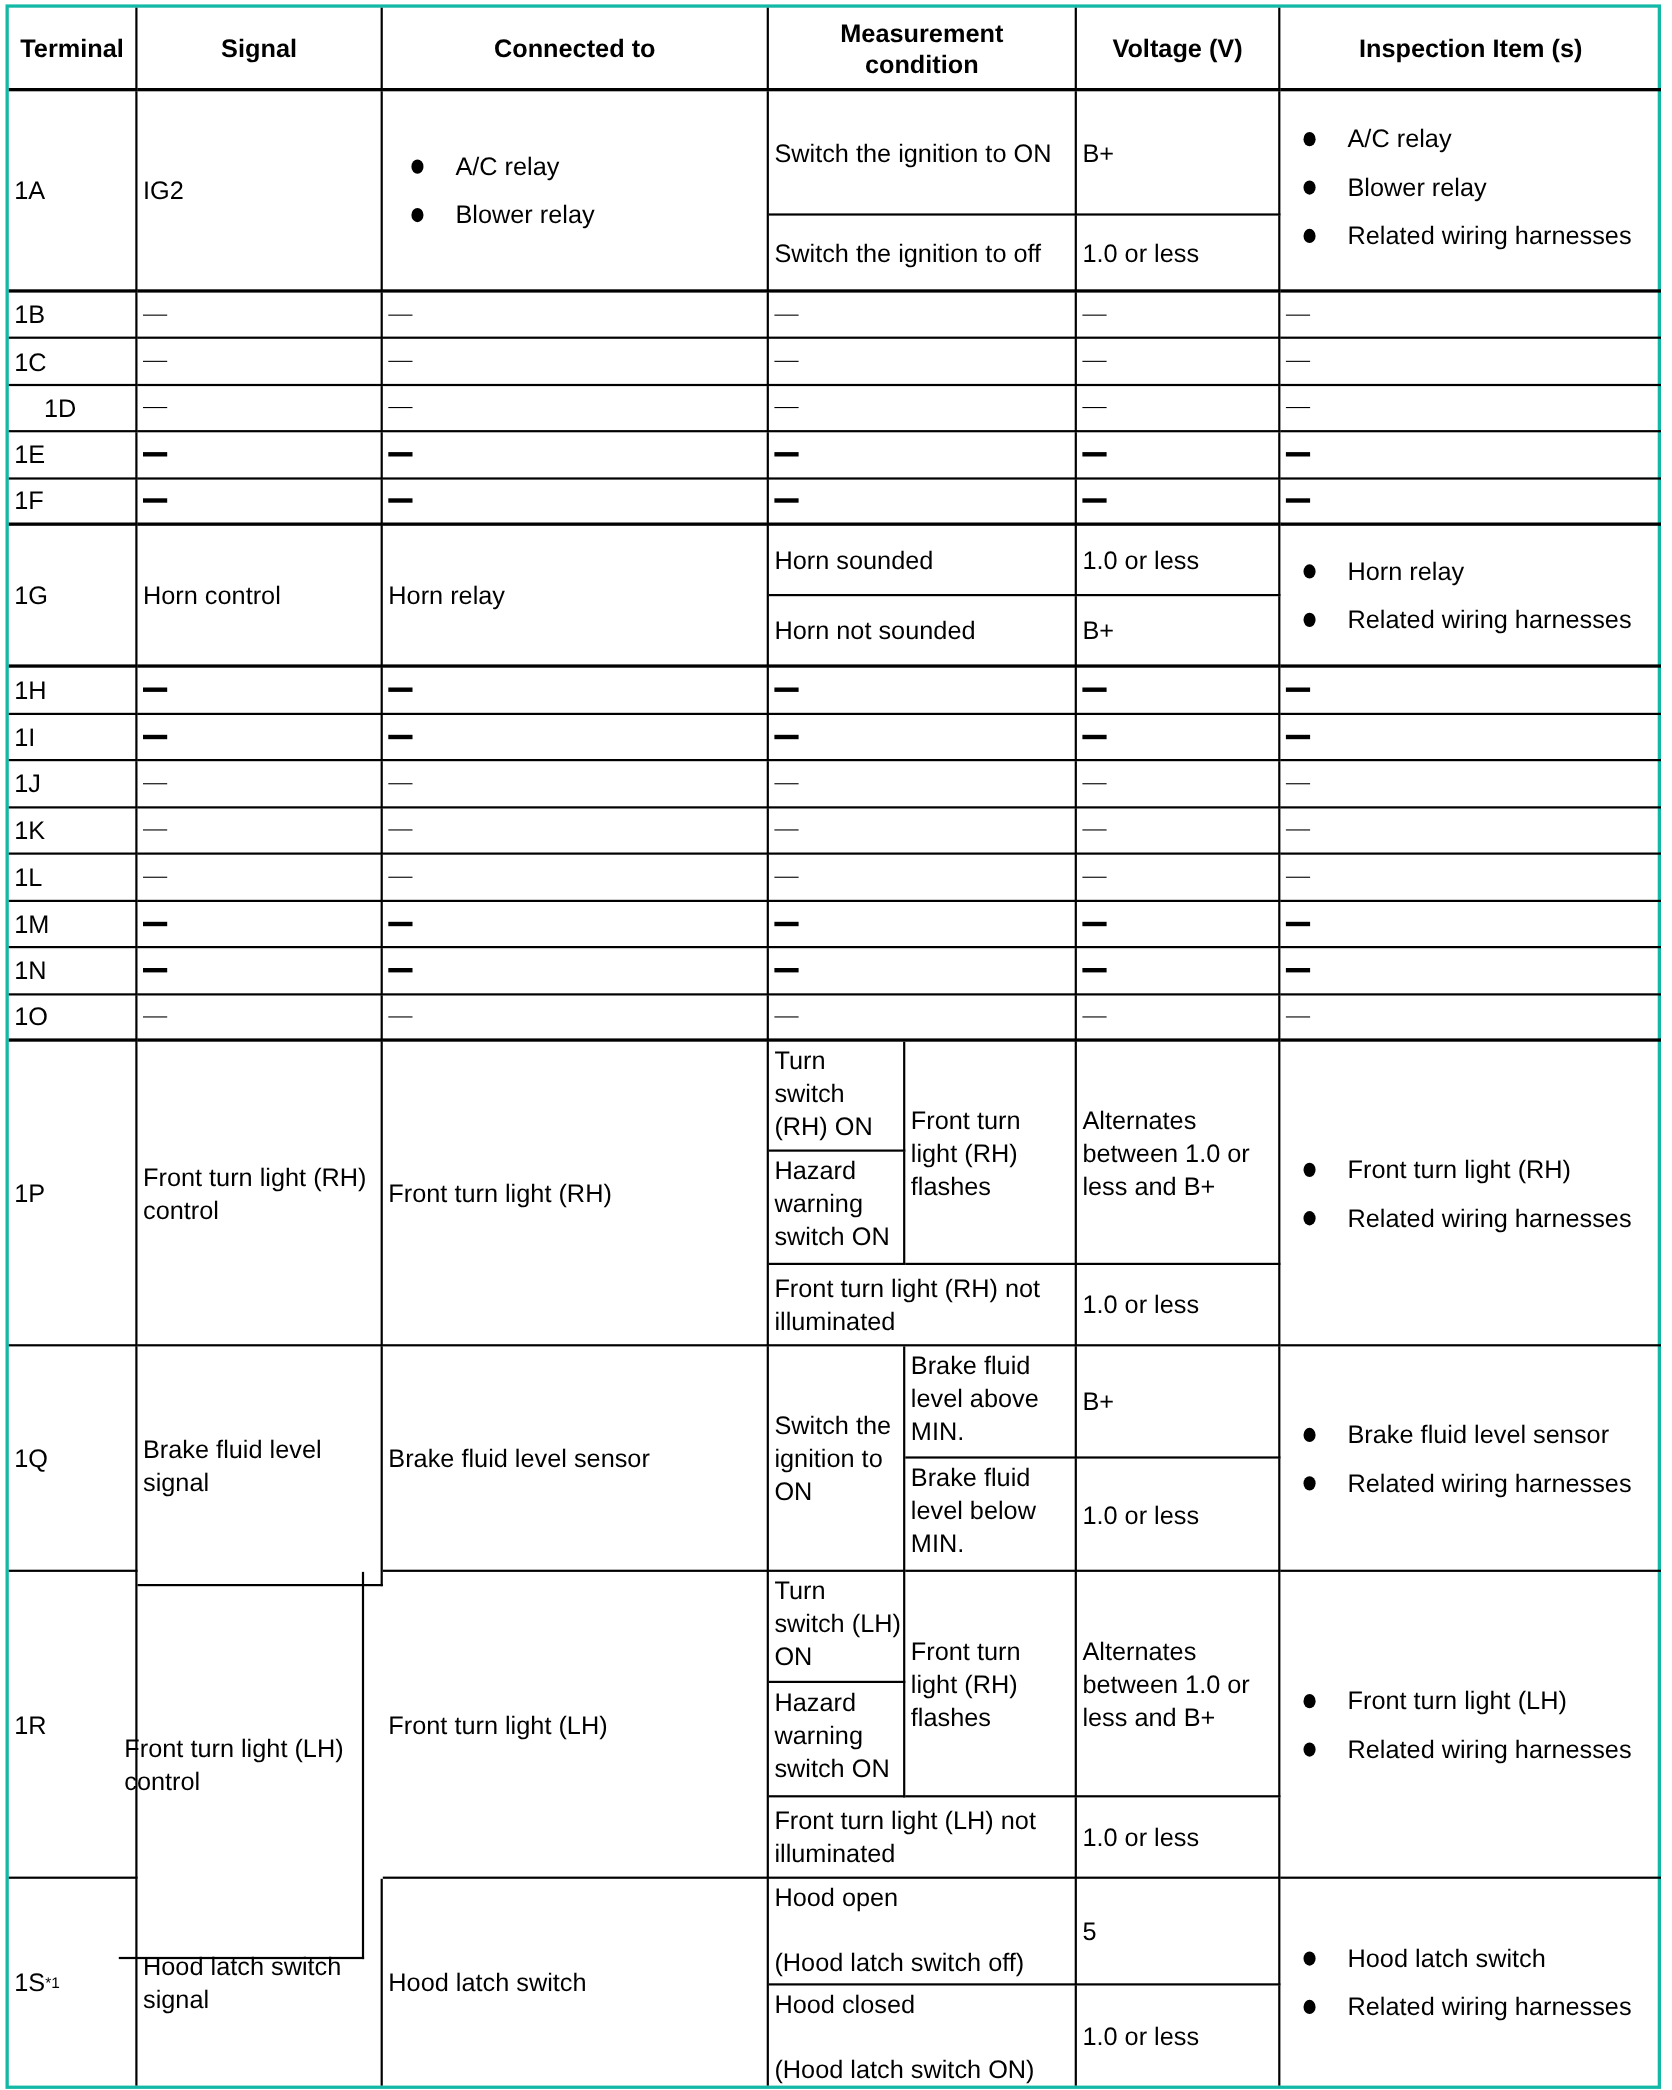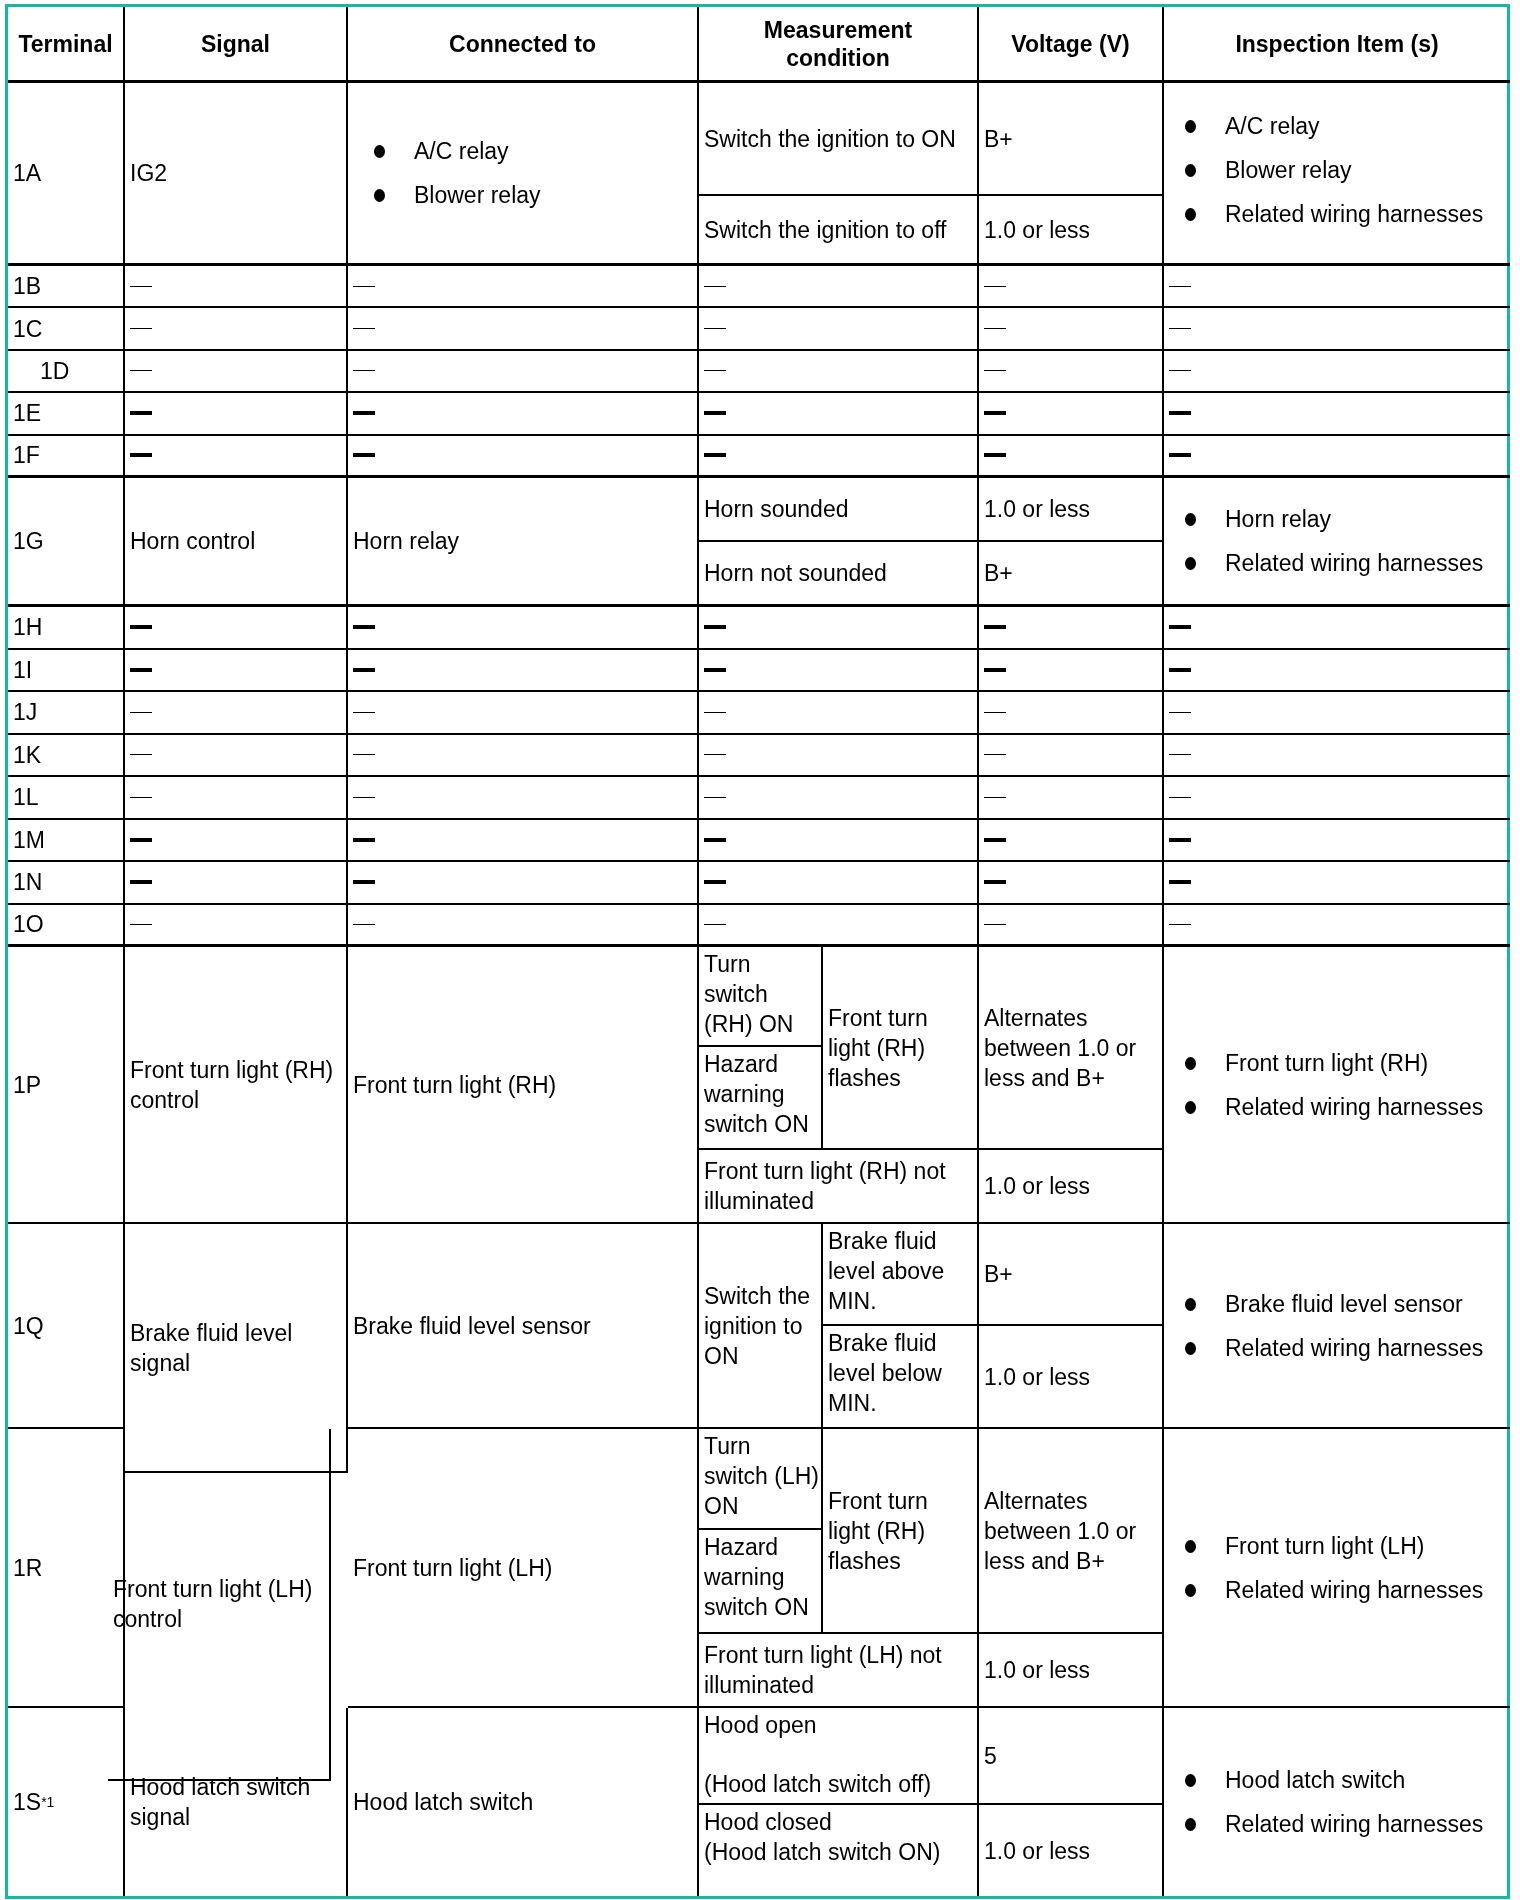--- a/index.html
+++ b/index.html
@@ -289,21 +289,21 @@
   <div class="cell" style="left:691px;top:1143px;width:280px;height:74px;">Front turn light (RH) not illuminated</div>
   <div class="cell" style="left:971px;top:1143px;width:185px;height:74px;">1.0 or less</div>
   <div class="cell lastcol" style="left:1156px;top:940px;width:346px;height:277px;">
     <ul class="bl">
       <li>Front turn light (RH)</li>
       <li>Related wiring harnesses</li>
     </ul>
   </div>
 
   <div class="cell" style="left:0;top:1217px;width:117px;height:205px;">1Q</div>
-  <div class="cell" style="left:117px;top:1217px;width:223px;height:249px;">Brake fluid level signal</div>
+  <div class="cell" style="left:117px;top:1217px;width:223px;height:218px;">Brake fluid level signal</div>
   <div class="cell" style="left:340px;top:1217px;width:351px;height:205px;">Brake fluid level sensor</div>
   <div class="cell" style="left:691px;top:1217px;width:124px;height:205px;">Switch the ignition to ON</div>
   <div class="cell top" style="left:815px;top:1217px;width:156px;height:102px;">Brake fluid level above MIN.</div>
   <div class="cell" style="left:971px;top:1217px;width:185px;height:102px;">B+</div>
   <div class="cell top" style="left:815px;top:1319px;width:156px;height:103px;">Brake fluid level below MIN.</div>
   <div class="cell" style="left:971px;top:1319px;width:185px;height:103px;">1.0 or less</div>
   <div class="cell lastcol" style="left:1156px;top:1217px;width:346px;height:205px;">
     <ul class="bl">
       <li>Brake fluid level sensor</li>
       <li>Related wiring harnesses</li>
@@ -330,21 +330,21 @@
     <span>1S</span>
       <sup>*1</sup>
   </div>
   <div class="cell lastrow" style="left:117px;top:1701px;width:223px;height:188px;">Hood latch switch signal</div>
   <div class="cell lastrow" style="left:340px;top:1701px;width:351px;height:188px;">Hood latch switch</div>
   <div class="cell top" style="left:691px;top:1701px;width:280px;height:97px;flex-direction:column;align-items:flex-start;justify-content:space-between;padding-bottom:4px;">
     <span>Hood open</span>
     <span>(Hood latch switch off)</span>
   </div>
   <div class="cell" style="left:971px;top:1701px;width:185px;height:97px;">5</div>
-  <div class="cell top lastrow" style="left:691px;top:1798px;width:280px;height:91px;flex-direction:column;align-items:flex-start;padding-bottom:0;">
+  <div class="cell top lastrow" style="left:691px;top:1798px;width:280px;height:91px;flex-direction:column;align-items:flex-start;justify-content:space-between;padding-bottom:0;">
     <span>Hood closed</span>
     <span>(Hood latch switch ON)</span>
   </div>
   <div class="cell lastrow" style="left:971px;top:1798px;width:185px;height:91px;">1.0 or less</div>
   <div class="cell lastcol lastrow" style="left:1156px;top:1701px;width:346px;height:188px;">
     <ul class="bl">
       <li>Hood latch switch</li>
       <li>Related wiring harnesses</li>
     </ul>
   </div>

